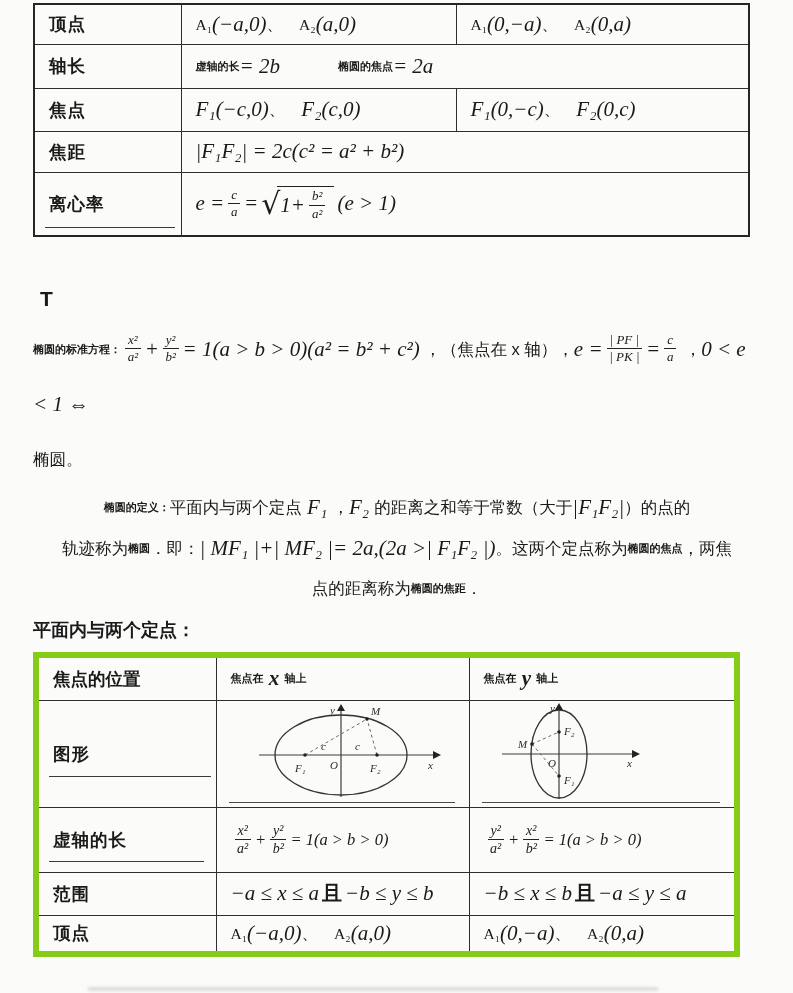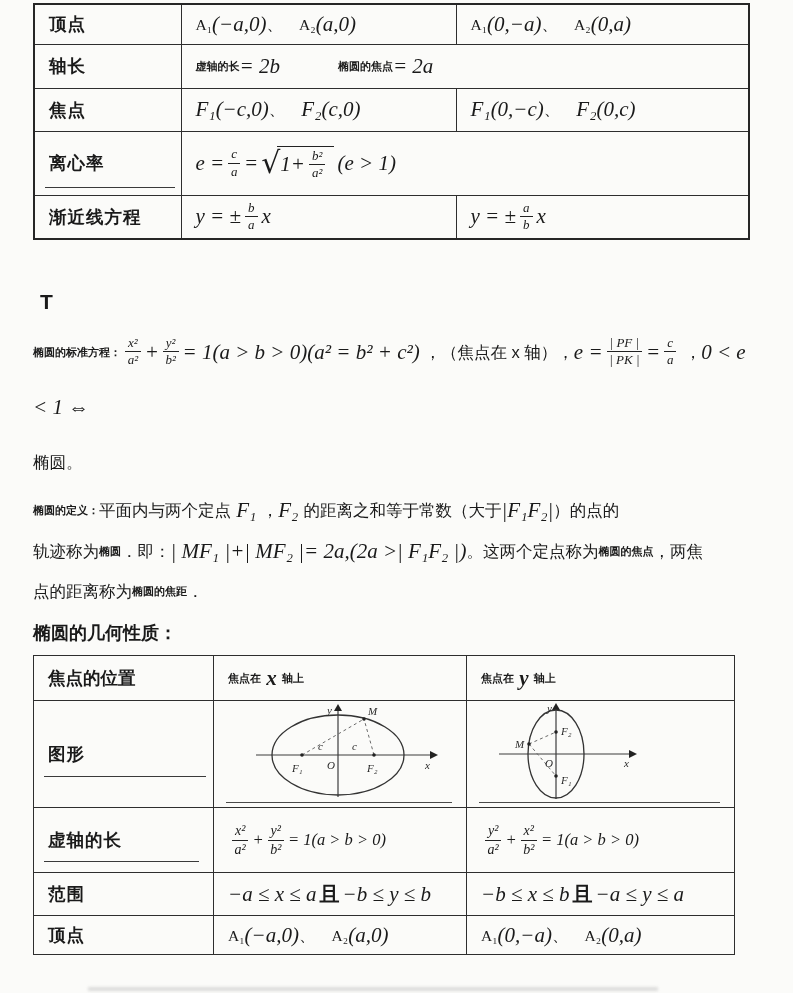--- a/index.html
+++ b/index.html
@@ -4,21 +4,21 @@
 <style>
   :root{ --ink:#1a1a1a; --border:#2e2e2e; }
   html,body{margin:0;padding:0;}
   body{background:#efefed;font-family:"Liberation Sans",sans-serif;}
   .page{position:relative;width:793px;height:993px;background:#fbfbf9;color:var(--ink);
         box-sizing:border-box;padding:3px 0 0 33px;overflow:hidden;}
 
   
   table{border-collapse:collapse;table-layout:fixed;background:transparent;}
   table.t1{width:715px;border:2px solid #262626;}
-  table.t2{width:701px;border:1px solid #84cc16;}
+  table.t2{width:701px;border:6px solid #84cc16;}
   td{border:1.6px solid var(--border);vertical-align:middle;padding:0 4px 0 14px;overflow:hidden;}
   td.lbl{font-weight:bold;font-size:17.5px;letter-spacing:1px;}
   td.rel{position:relative;}
   .t1 tr.r1{height:40px}.t1 tr.r2{height:44px}.t1 tr.r3{height:43px}.t1 tr.r4{height:41px}
   .t1 tr.r5{height:44px}.t1 tr.r6{height:64px}.t1 tr.r7{height:44px}
   .t2 tr.rh{height:45px}.t2 tr.rg{height:107px}.t2 tr.re{height:65px}.t2 tr.rr{height:43px}.t2 tr.rv{height:39px}
   .t2 td.hdr{font-weight:bold;font-size:17.5px;}
 
   
   .cjk{font-size:16.5px;}
@@ -39,21 +39,21 @@
   .sqin{border-top:1.5px solid #222;display:inline-flex;align-items:center;padding:2px 5px 0 3px;}
   .gap{display:inline-block;}
 
   .eq-cell .m{font-size:16.5px;}
   .eq-cell .frac{font-size:14px;}
 
   
   .t-head{font-size:21px;font-weight:bold;margin:50px 0 0 7px;height:26px;}
   .p-block{width:728px;}
   .p1{line-height:54px;margin-top:8px;}
-  .p2{line-height:39px;margin-top:2px;}
+  .p2{line-height:39px;margin-top:2px;text-align:center;}
   .h2{font-size:18px;font-weight:bold;margin-top:10px;height:27px;}
   .t2{margin-top:7px;}
 
   
   .ul{position:absolute;height:0;border-top:1.5px solid #3a3a3a;}
   .ul-ecc{left:10px;width:130px;bottom:7px;}
   .ul-graph-lbl{left:10px;width:162px;bottom:30px;}
   .ul-eq-lbl{left:10px;width:155px;bottom:10px;}
   .graph-ul{position:absolute;left:12px;right:14px;bottom:4px;height:0;border-top:1.2px solid #4a4a4a;}
   .smudge{position:absolute;left:88px;bottom:2px;width:570px;height:4px;background:#c4c4c4;
@@ -85,51 +85,50 @@
     </tr>
     <tr class="r2">
       <td class="lbl"><span>轴长</span></td>
       <td colspan="2" data-formula="t1.r2.c"><span class="cjkb">虚轴的长</span><span class="m">= 2b</span><span class="gap" style="width: 58px;"></span><span class="cjkb">椭圆的焦点</span><span class="m">= 2a</span></td>
     </tr>
     <tr class="r3">
       <td class="lbl"><span>焦点</span></td>
       <td data-formula="t1.r3.c1"><span class="m">F₁(−c,0)</span><span class="cjk">、</span><span class="gap" style="width: 16px;"></span><span class="m">F₂(c,0)</span></td>
       <td data-formula="t1.r3.c2"><span class="m">F₁(0,−c)</span><span class="cjk">、</span><span class="gap" style="width: 16px;"></span><span class="m">F₂(0,c)</span></td>
     </tr>
+    <tr class="r4">
+      <td class="lbl"><span>焦距</span></td>
+      <td colspan="2" data-formula="t1.r4.c"><span class="m">|F₁F₂| = 2c(c² = a² + b²)</span></td>
+    </tr>
     <tr class="r6">
       <td class="lbl rel">
         <span>离心率</span>
         <div class="ul ul-ecc"></div>
       </td>
       <td colspan="2" data-formula="t1.r6.c"><span class="m">e =</span><span class="frac"><span class="fn">c</span><span class="fd">a</span></span><span class="m">=</span><span class="sqrt">
               <span class="rad">√</span>
               <span class="sqin">
                 <span class="m">1+</span>
                 <span class="frac">
                   <span class="fn">b²</span>
                   <span class="fd">a²</span>
                 </span>
               </span>
             </span><span class="m">(e &gt; 1)</span></td>
     </tr>
-    <tr class="r7">
-      <td class="lbl"><span>渐近线方程</span></td>
-      <td data-formula="t1.r7.c1"><span class="m">y = ±</span><span class="frac"><span class="fn">b</span><span class="fd">a</span></span><span class="m">x</span></td>
-      <td data-formula="t1.r7.c2"><span class="m">y = ±</span><span class="frac"><span class="fn">a</span><span class="fd">b</span></span><span class="m">x</span></td>
-    </tr>
   </tbody>
     </table>
 
   <div class="t-head">T</div>
 
   <div class="p-block p1" data-formula="section.p1"><span class="cjkb">椭圆的标准方程：</span><span class="frac"><span class="fn">x²</span><span class="fd">a²</span></span><span class="m">+</span><span class="frac"><span class="fn">y²</span><span class="fd">b²</span></span><span class="m">= 1(a &gt; b &gt; 0)(a² = b² + c²)</span><span class="cjk"> ，（焦点在 x 轴），</span><span class="m">e =</span><span class="frac"><span class="fn">| PF |</span><span class="fd">| PK |</span></span><span class="m">=</span><span class="frac"><span class="fn">c</span><span class="fd">a</span></span><span class="cjk"> ，</span><span class="m">0 &lt; e &lt; 1 ⇔</span><br><span class="cjk">椭圆。</span></div>
 
   <div class="p-block p2" data-formula="section.p2"><span class="cjkb">椭圆的定义：</span><span class="cjk">平面内与两个定点</span><span class="m"> F₁ </span><span class="cjk">，</span><span class="m">F₂ </span><span class="cjk">的距离之和等于常数（大于</span><span class="m">|F₁F₂|</span><span class="cjk">）的点的</span><br><span class="cjk">轨迹称为</span><span class="cjkb">椭圆</span><span class="cjk">．即：</span><span class="m">| MF₁ |+| MF₂ |= 2a,(2a &gt;| F₁F₂ |)</span><span class="cjk">。这两个定点称为</span><span class="cjkb">椭圆的焦点</span><span class="cjk">，两焦</span><br><span class="cjk">点的距离称为</span><span class="cjkb">椭圆的焦距</span><span class="cjk">．</span></div>
 
-  <div class="h2">椭圆的几何性质：</div>
+  <div class="h2">平面内与两个定点：</div>
 
   <table class="t2">
     <colgroup>
         <col style="width:180px">
         <col style="width:253px">
         <col style="width:268px">
       </colgroup>
     <tbody>
         <tr class="rh">
       <td class="hdr"><span>焦点的位置</span></td>

